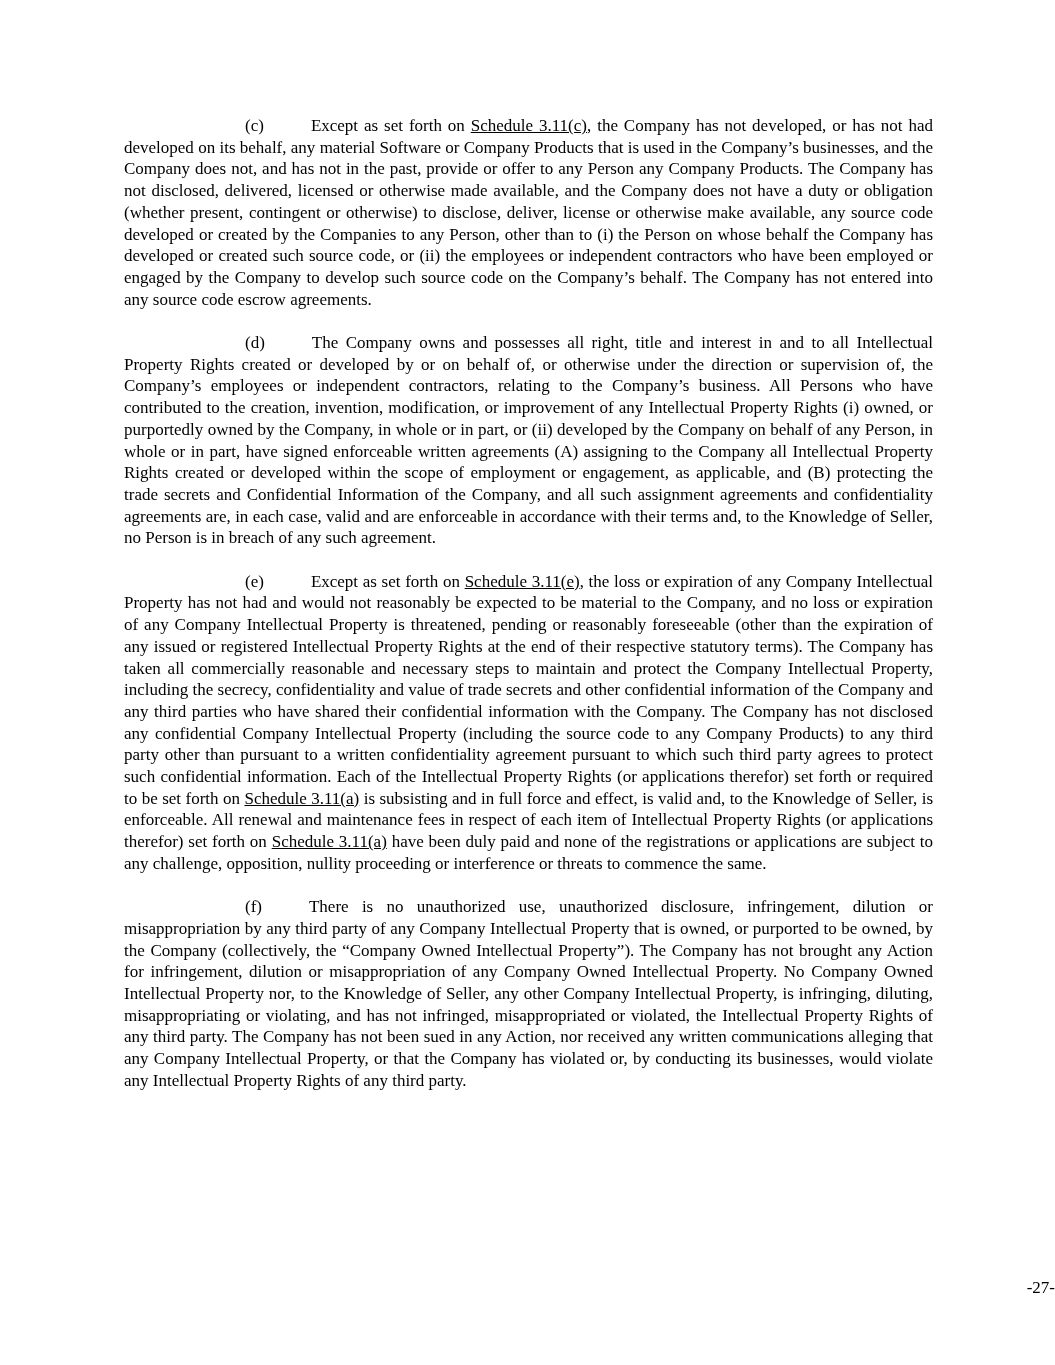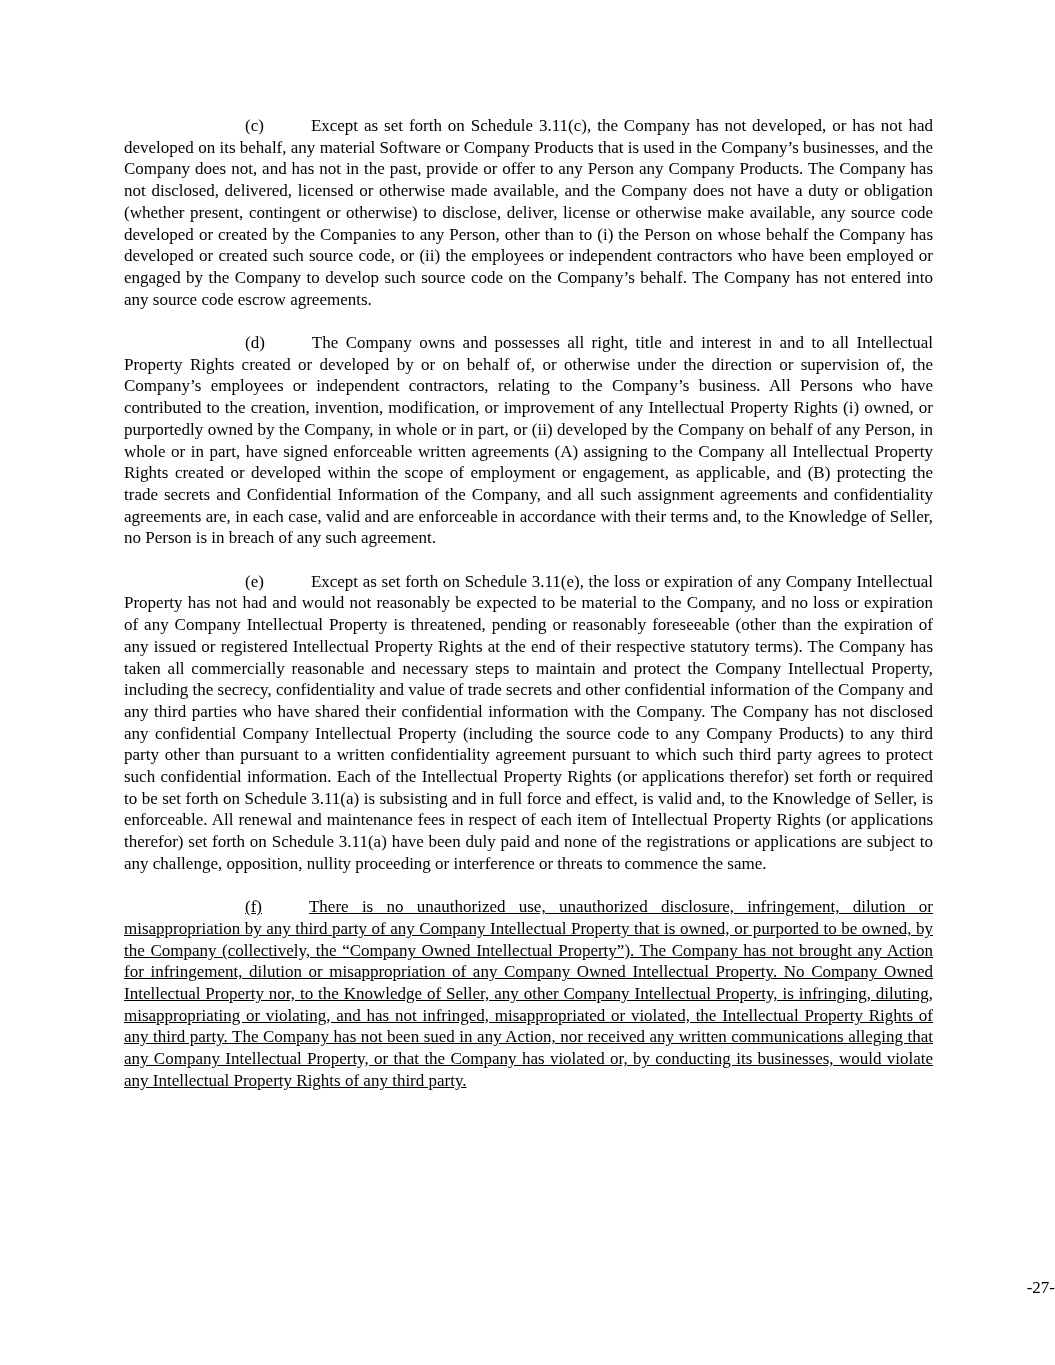--- a/index.html
+++ b/index.html
@@ -23,31 +23,31 @@
     left: 124px;
     top: 115px;
     width: 809px;
   }
   p.para {
     margin: 0 0 21.7px 0;
     text-align: justify;
   }
   p.para:last-child {
     margin-bottom: 4px;
-    text-decoration: underline;
   }
   .label-indent {
     display: inline-block;
     width: 121px;
   }
   .label-gap {
     display: inline-block;
     width: 47px;
   }
   .u {
+    text-decoration: underline;
   }
   .page-footer {
     position: absolute;
     left: 0;
     top: 1277px;
     width: 100%;
     text-align: right;
   }
 </style>
 </head>

